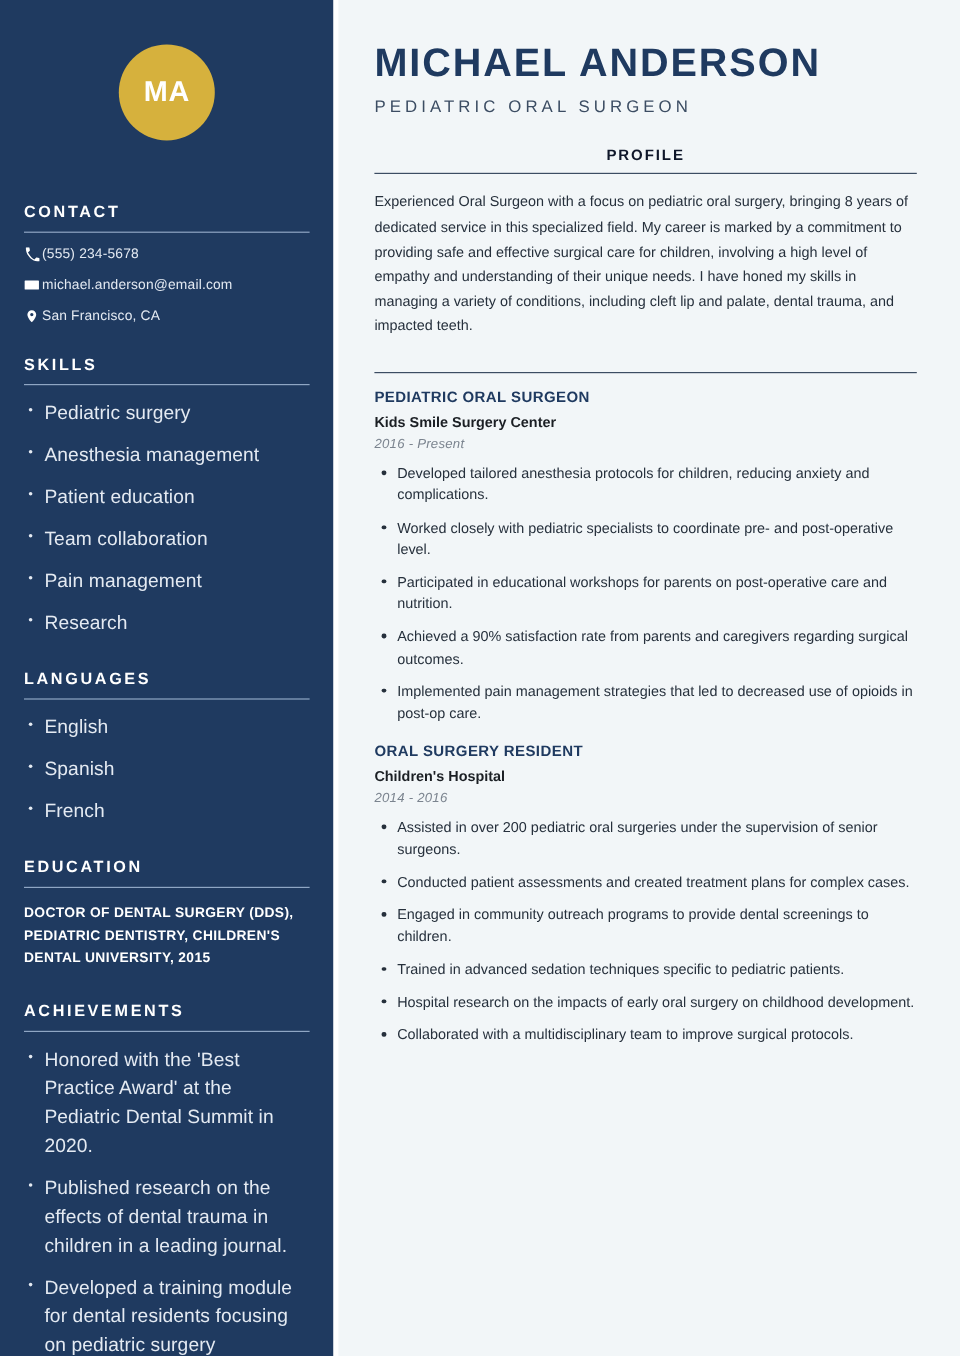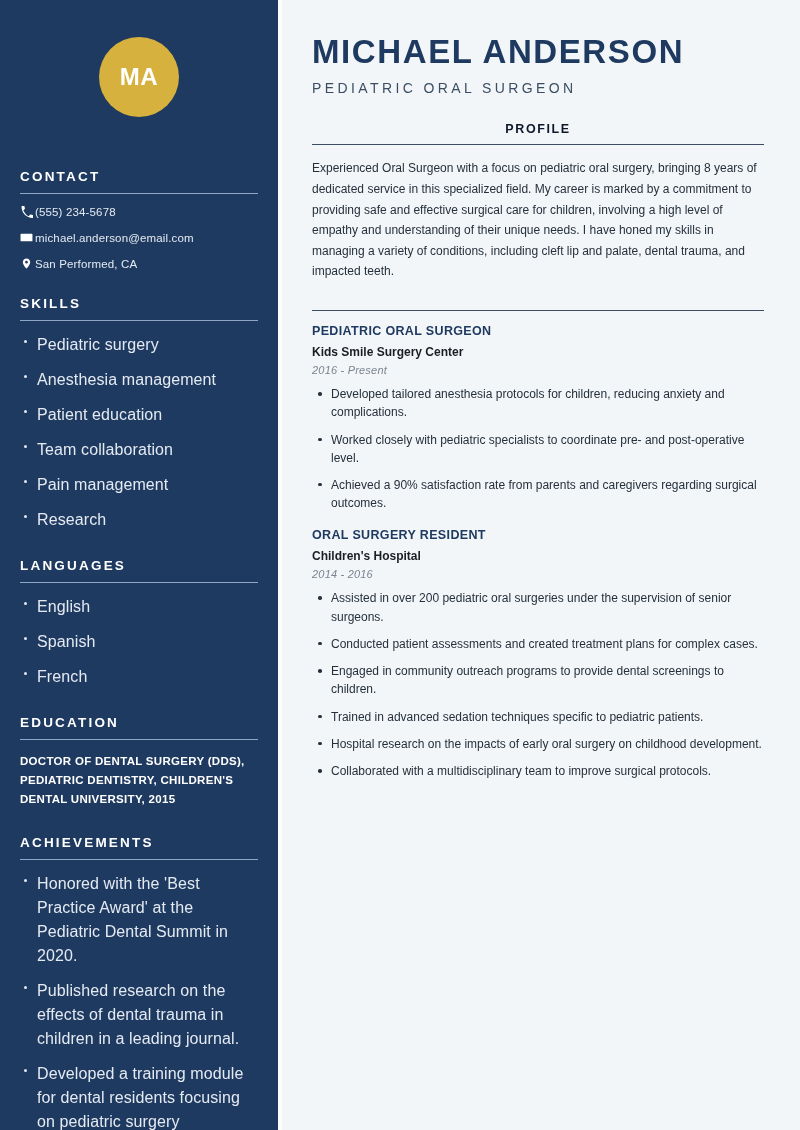--- a/index.html
+++ b/index.html
@@ -227,21 +227,21 @@
       </span>
       <span>michael.anderson@email.com</span>
     </div>
 
     <div class="contact-row">
       <span class="contact-icon">
         <svg width="11" height="13" viewBox="0 0 24 24" fill="#ffffff">
           <path d="M12 1C7.6 1 4 4.6 4 9c0 5.8 7.2 13.4 7.5 13.7.3.3.7.3 1 0C12.8 22.4 20 14.8 20 9c0-4.4-3.6-8-8-8zm0 11a3 3 0 110-6 3 3 0 010 6z"></path>
         </svg>
       </span>
-      <span>San Performed, CA</span>
+      <span>San Francisco, CA</span>
     </div>
   </section>
 
   <section class="side-section">
     <div class="side-heading">SKILLS</div>
     <div class="side-rule"></div>
     <ul class="side-list">
       <li>Pediatric surgery</li>
       <li>Anesthesia management</li>
       <li>Patient education</li>
@@ -293,21 +293,23 @@
   <section>
     <div class="main-rule"></div>
 
     <div class="exp-entry">
       <div class="exp-title">PEDIATRIC ORAL SURGEON</div>
       <div class="exp-company">Kids Smile Surgery Center</div>
       <div class="exp-dates">2016 - Present</div>
       <ul class="exp-list">
         <li>Developed tailored anesthesia protocols for children, reducing anxiety and complications.</li>
         <li>Worked closely with pediatric specialists to coordinate pre- and post-operative level.</li>
+        <li>Participated in educational workshops for parents on post-operative care and nutrition.</li>
         <li>Achieved a 90% satisfaction rate from parents and caregivers regarding surgical outcomes.</li>
+        <li>Implemented pain management strategies that led to decreased use of opioids in post-op care.</li>
       </ul>
     </div>
 
     <div class="exp-entry second">
       <div class="exp-title">ORAL SURGERY RESIDENT</div>
       <div class="exp-company">Children's Hospital</div>
       <div class="exp-dates">2014 - 2016</div>
       <ul class="exp-list">
         <li>Assisted in over 200 pediatric oral surgeries under the supervision of senior surgeons.</li>
         <li>Conducted patient assessments and created treatment plans for complex cases.</li>

